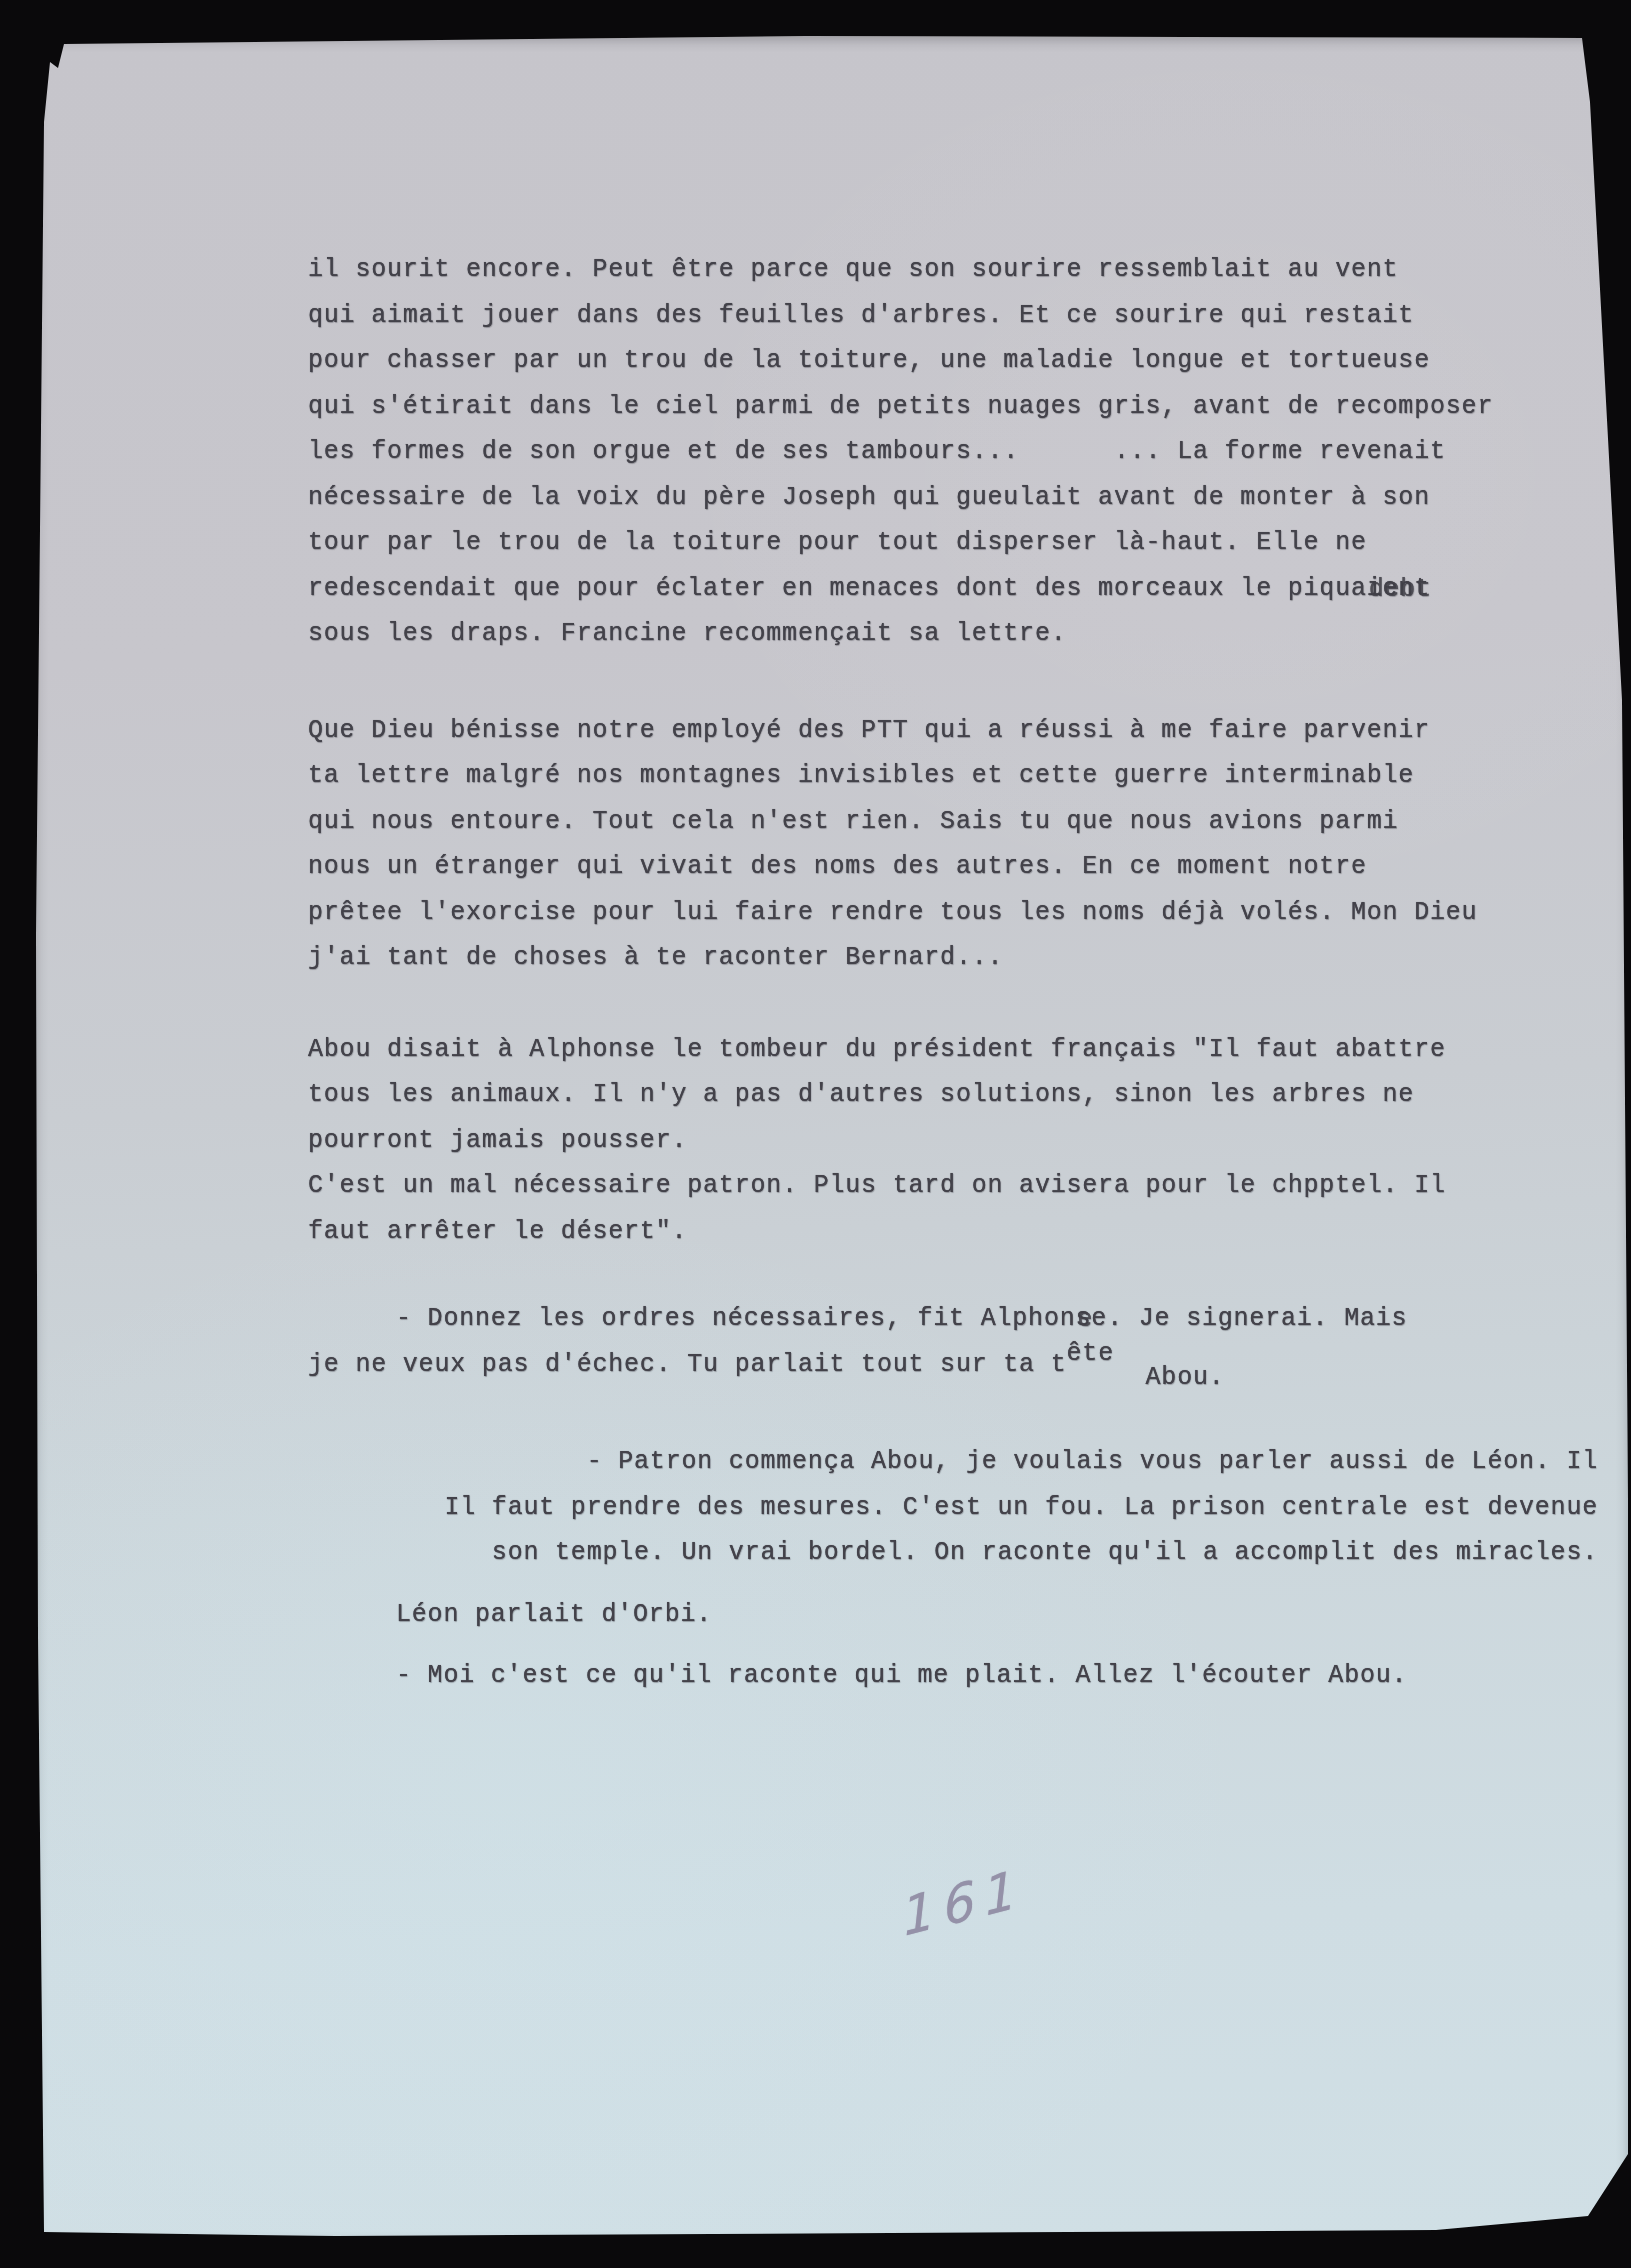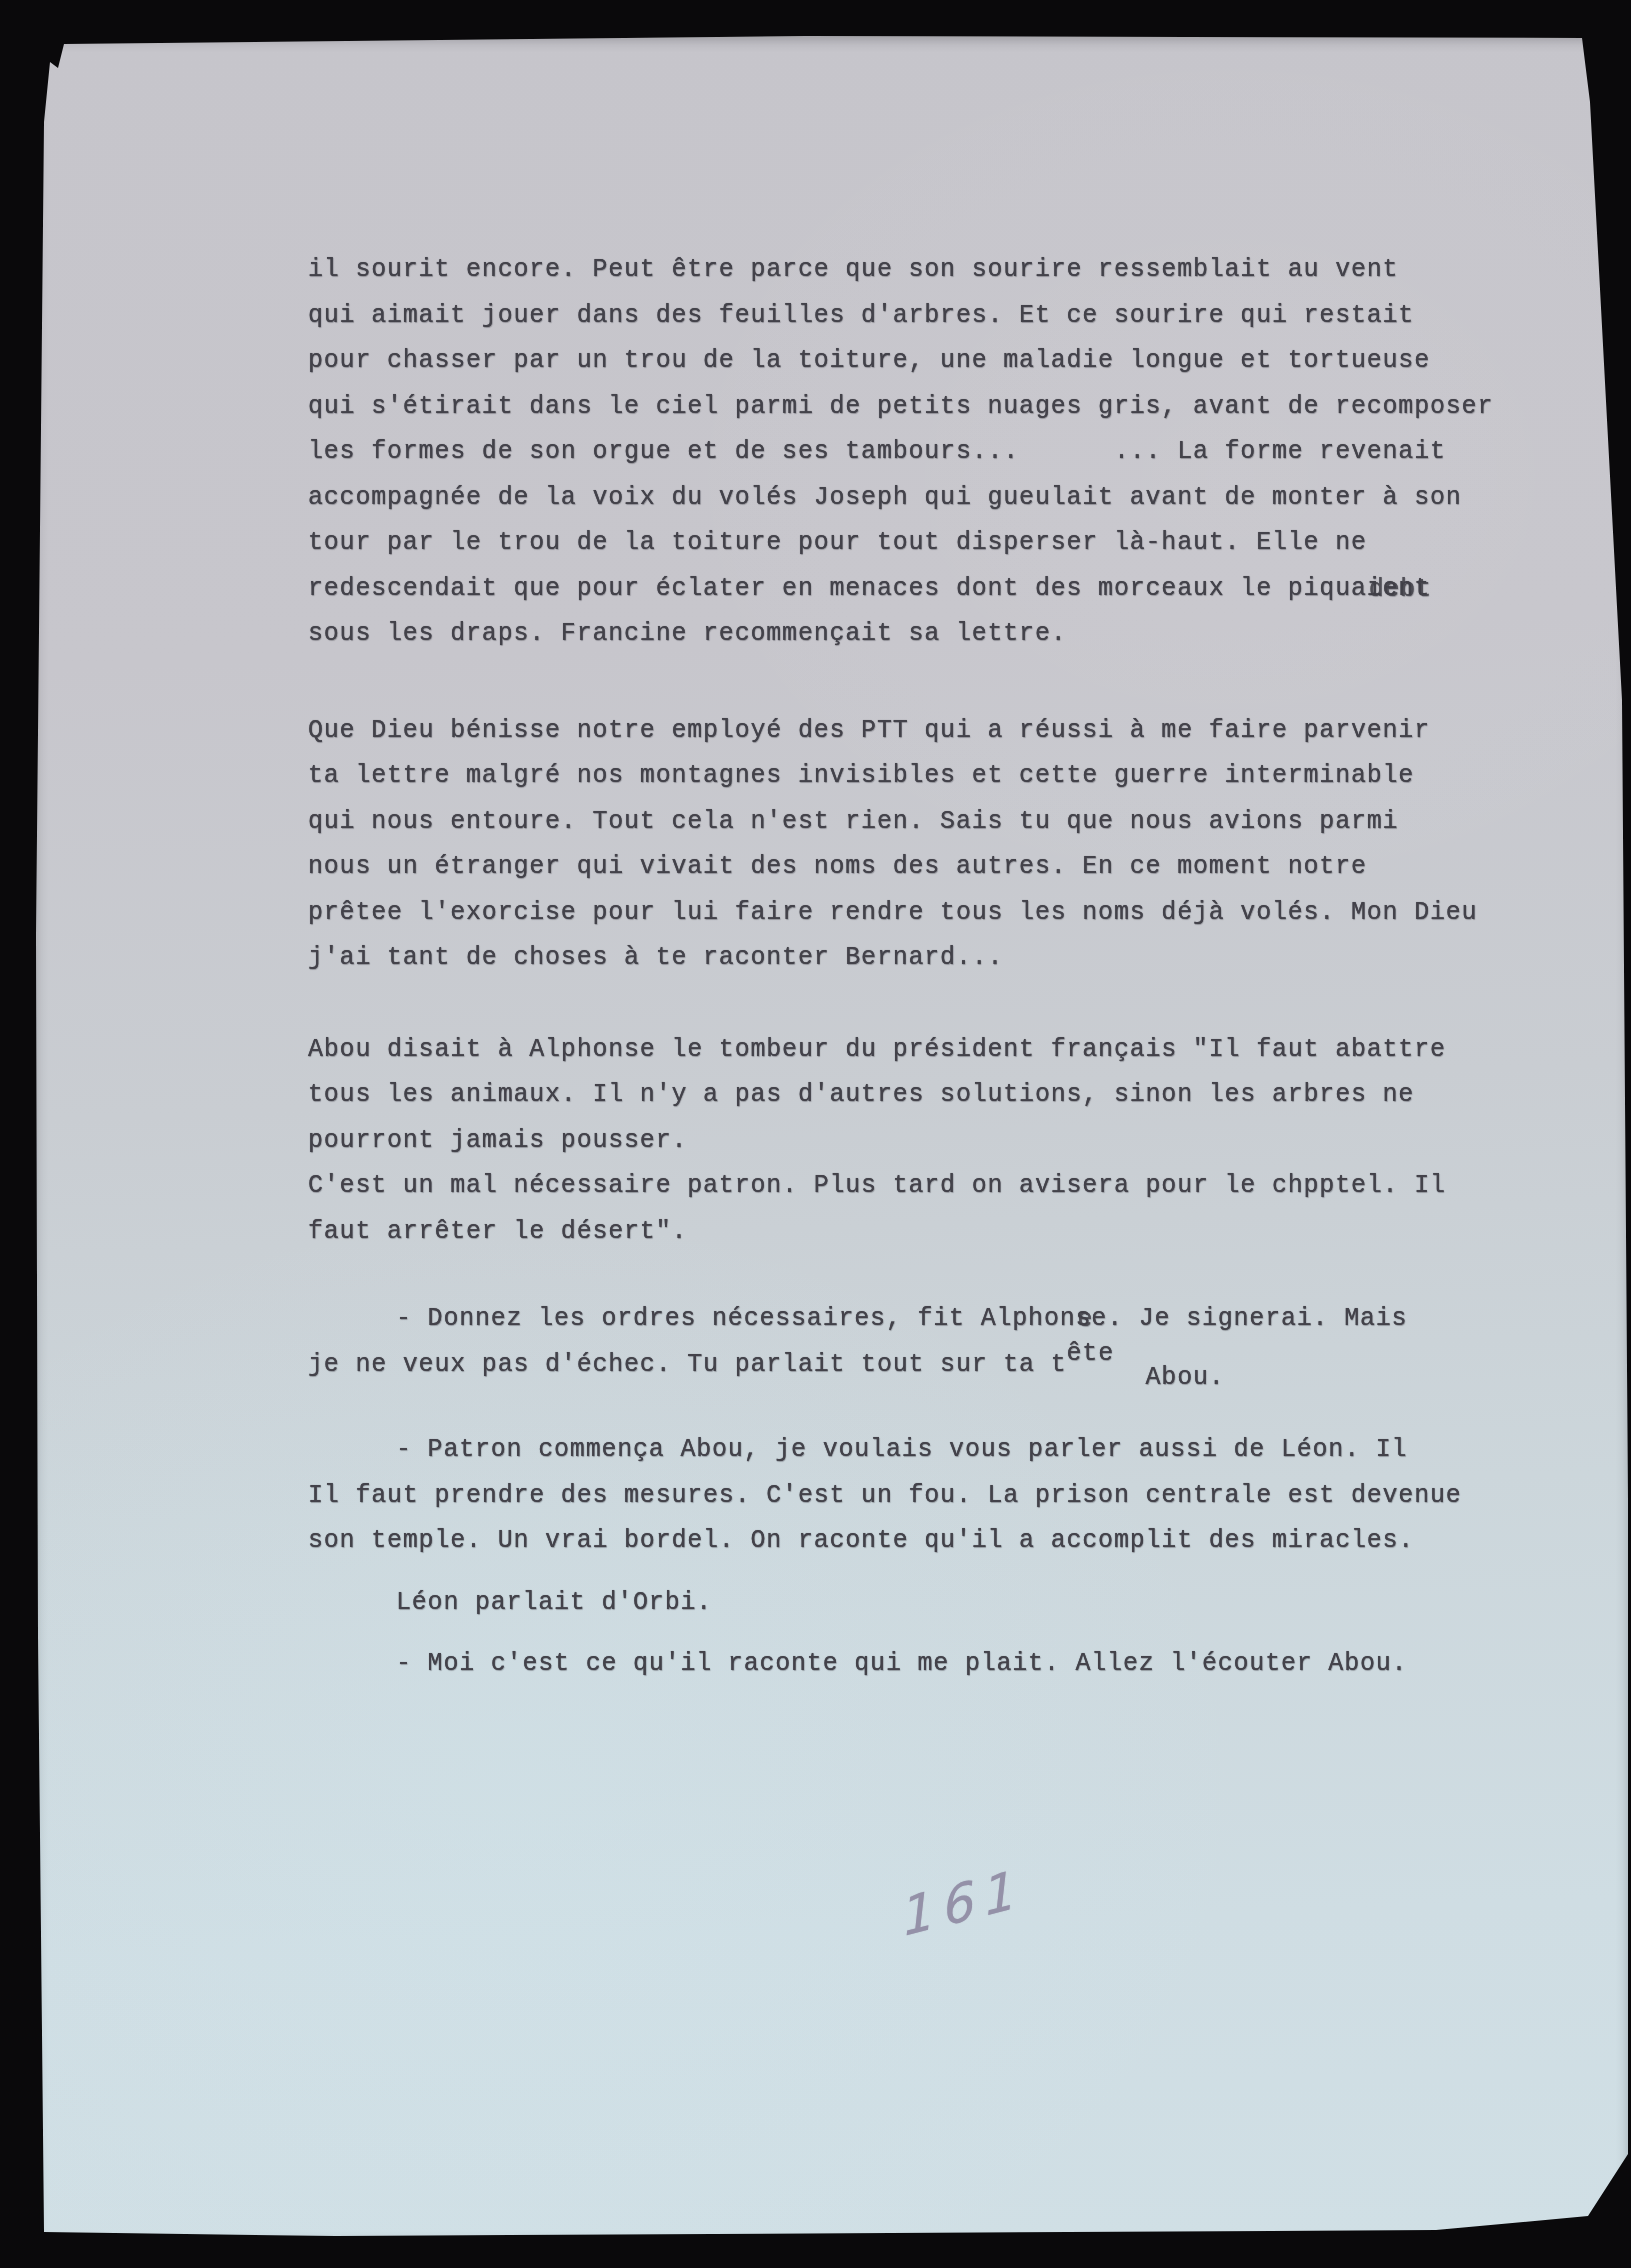--- a/index.html
+++ b/index.html
@@ -57,21 +57,21 @@
 
 <div class="scene">
   <div class="paper">
     <div class="text-block">
         <div class="para">
           <div class="line"><span>il sourit encore. Peut être parce que son sourire ressemblait au vent</span></div>
           <div class="line"><span>qui aimait jouer dans des feuilles d'arbres. Et ce sourire qui restait</span></div>
           <div class="line"><span>pour chasser par un trou de la toiture, une maladie longue et tortueuse</span></div>
           <div class="line"><span>qui s'étirait dans le ciel parmi de petits nuages gris, avant de recomposer</span></div>
           <div class="line"><span>les formes de son orgue et de ses tambours...      ... La forme revenait</span></div>
-          <div class="line"><span>accompagnée de la voix du volés Joseph qui gueulait avant de monter à son</span></div>
+          <div class="line"><span>nécessaire de la voix du père Joseph qui gueulait avant de monter à son</span></div>
           <div class="line"><span>tour par le trou de la toiture pour tout disperser là-haut. Elle ne</span></div>
           <div class="line"><span>redescendait que pour éclater en menaces dont des morceaux le piqua</span><span class="ov">ient<span class="over">debt</span></span></div>
           <div class="line"><span>sous les draps. Francine recommençait sa lettre.</span></div>
         </div>
         <div class="para" style="margin-top: 51px;">
           <div class="line"><span>Que Dieu bénisse notre employé des PTT qui a réussi à me faire parvenir</span></div>
           <div class="line"><span>ta lettre malgré nos montagnes invisibles et cette guerre interminable</span></div>
           <div class="line"><span>qui nous entoure. Tout cela n'est rien. Sais tu que nous avions parmi</span></div>
           <div class="line"><span>nous un étranger qui vivait des noms des autres. En ce moment notre</span></div>
           <div class="line"><span>prêtee l'exorcise pour lui faire rendre tous les noms déjà volés. Mon Dieu</span></div>
@@ -81,21 +81,21 @@
           <div class="line"><span>Abou disait à Alphonse le tombeur du président français "Il faut abattre</span></div>
           <div class="line"><span>tous les animaux. Il n'y a pas d'autres solutions, sinon les arbres ne</span></div>
           <div class="line"><span>pourront jamais pousser.</span></div>
           <div class="line"><span>C'est un mal nécessaire patron. Plus tard on avisera pour le chpptel. Il</span></div>
           <div class="line"><span>faut arrêter le désert".</span></div>
         </div>
         <div class="para" style="margin-top: 42px;">
           <div class="line ind1"><span>- Donnez les ordres nécessaires, fit Alphon</span><span class="ov">s<span class="over">e</span></span><span>e. Je signerai. Mais</span></div>
           <div class="line"><span>je ne veux pas d'échec. Tu parlait tout sur ta t</span><span class="up">ête</span><span>  </span><span class="down">Abou.</span></div>
         </div>
-        <div class="para" style="margin-top: 40px;">
+        <div class="para" style="margin-top: 52px; text-align: right;">
           <div class="line ind1"><span>- Patron commença Abou, je voulais vous parler aussi de Léon. Il</span></div>
           <div class="line"><span>Il faut prendre des mesures. C'est un fou. La prison centrale est devenue</span></div>
           <div class="line"><span>son temple. Un vrai bordel. On raconte qu'il a accomplit des miracles.</span></div>
         </div>
         <div class="para" style="margin-top: 16px;">
           <div class="line ind1"><span>Léon parlait d'Orbi.</span></div>
         </div>
         <div class="para" style="margin-top: 16px;">
           <div class="line ind1"><span>- Moi c'est ce qu'il raconte qui me plait. Allez l'écouter Abou.</span></div>
         </div>

